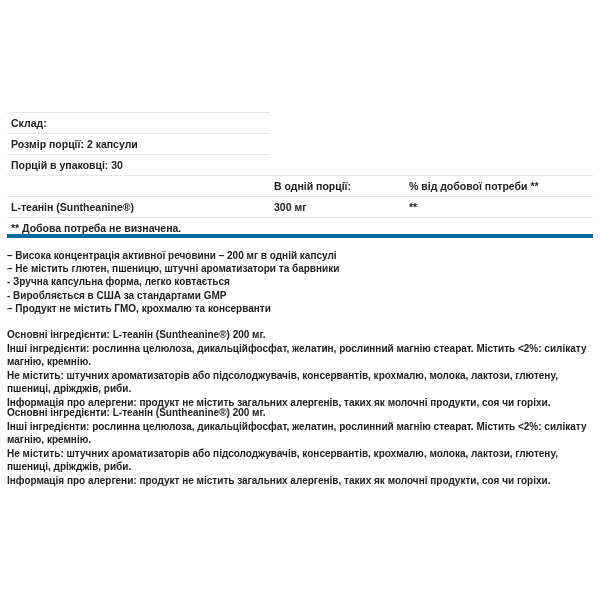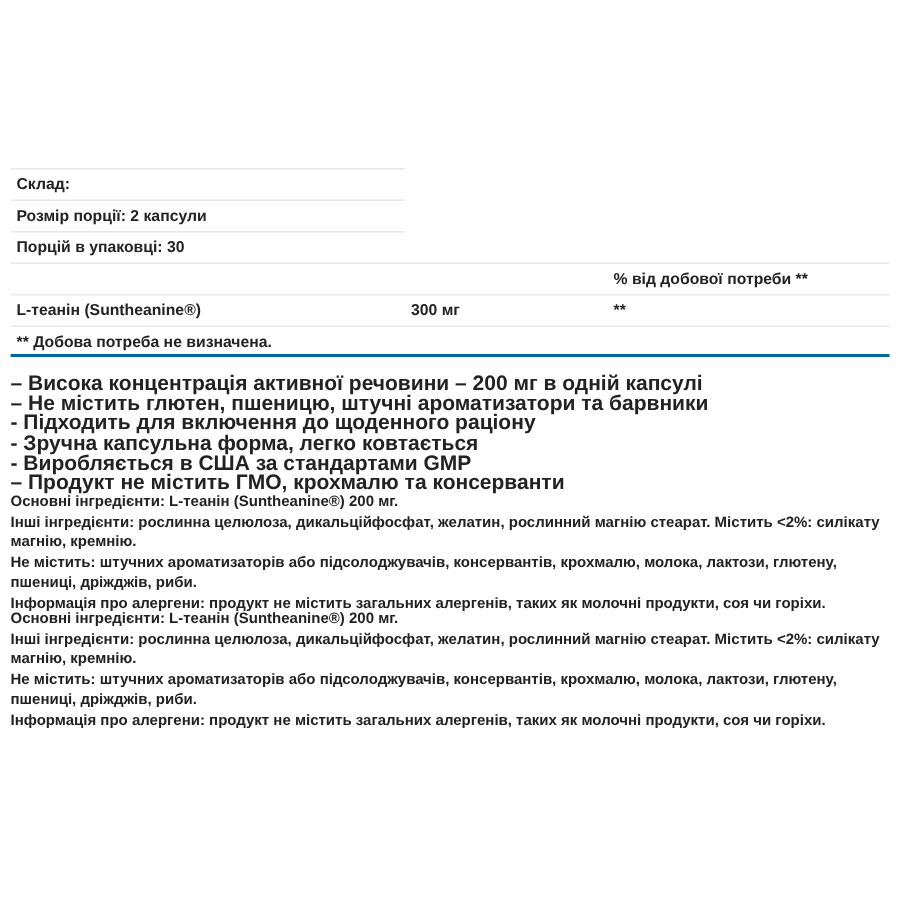--- a/index.html
+++ b/index.html
@@ -27,39 +27,39 @@
       border-top: 1px solid #e8e8e8;
       box-sizing: border-box;
       font-size: 10.5px;
       font-weight: bold;
       line-height: 20px;
     }
     .row.short {
       width: 263px;
     }
     .row.last {
-      border-bottom: 2px solid #0369a1;
+      border-bottom: 4px solid #0369a1;
     }
     .cell {
       position: absolute;
       top: 0;
       white-space: nowrap;
     }
     .c1 { left: 4px; }
     .c2 { left: 267px; }
     .c3 { left: 390px; margin-left: 12px; }
 
     .features {
       position: absolute;
       left: 7px;
       top: 249px;
       margin: 0;
       padding: 0;
       list-style: none;
-      font-size: 14px;
+      font-size: 10px;
       font-weight: bold;
       line-height: 13.2px;
     }
     .features li {
       white-space: nowrap;
     }
 
     .ing-block {
       position: absolute;
       left: 7px;
@@ -82,36 +82,36 @@
     <span class="cell c1">Склад:</span>
   </div>
   <div class="row short">
     <span class="cell c1">Розмір порції: 2 капсули</span>
   </div>
   <div class="row short">
     <span class="cell c1">Порцій в упаковці: 30</span>
   </div>
   <div class="row">
     <span class="cell c1"></span>
+    <span class="cell c2">В одній порції:</span>
     <span class="cell c3">% від добової потреби **</span>
   </div>
   <div class="row">
     <span class="cell c1">L-теанін (Suntheanine®)</span>
     <span class="cell c2">300 мг</span>
     <span class="cell c3">**</span>
   </div>
   <div class="row last">
     <span class="cell c1">** Добова потреба не визначена.</span>
   </div>
 </div>
 
 <ul class="features">
   <li>– Висока концентрація активної речовини – 200 мг в одній капсулі</li>
   <li>– Не містить глютен, пшеницю, штучні ароматизатори та барвники</li>
-  <li>- Підходить для включення до щоденного раціону</li>
   <li>- Зручна капсульна форма, легко ковтається</li>
   <li>- Виробляється в США за стандартами GMP</li>
   <li>– Продукт не містить ГМО, крохмалю та консерванти</li>
 </ul>
 
 <div class="ing-block b1">
   <p>Основні інгредієнти: L-теанін (Suntheanine®) 200 мг.</p>
   <p>Інші інгредієнти: рослинна целюлоза, дикальційфосфат, желатин, рослинний магнію стеарат. Містить &lt;2%: силікату магнію, кремнію.</p>
   <p>Не містить: штучних ароматизаторів або підсолоджувачів, консервантів, крохмалю, молока, лактози, глютену, пшениці, дріжджів, риби.</p>
   <p>Інформація про алергени: продукт не містить загальних алергенів, таких як молочні продукти, соя чи горіхи.</p>

